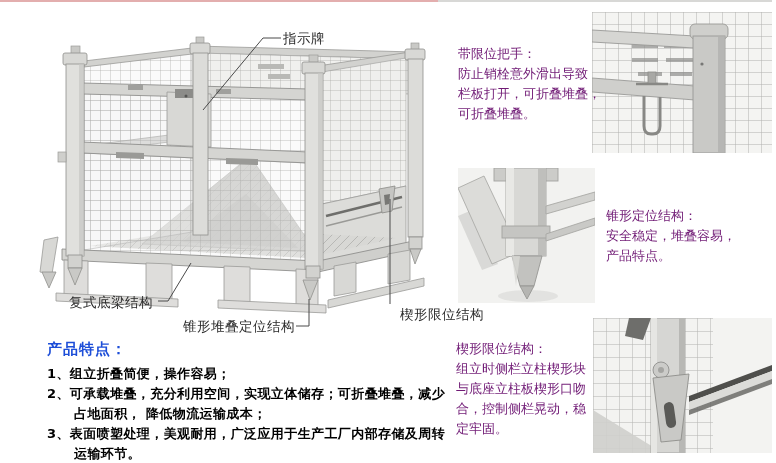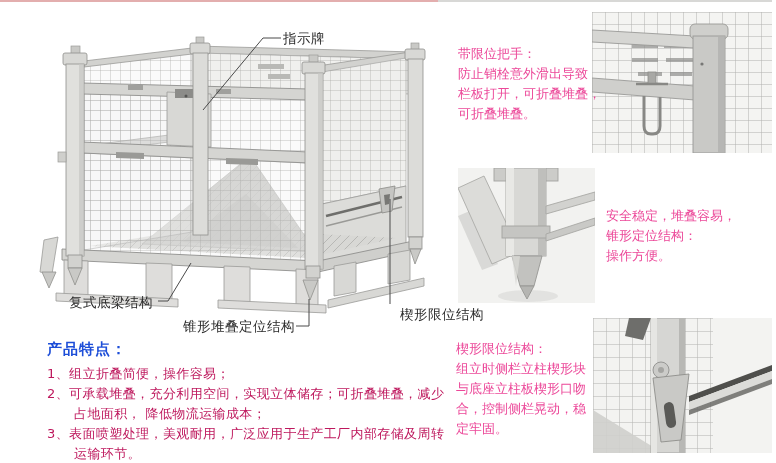--- a/index.html
+++ b/index.html
@@ -24,30 +24,30 @@
   .co-wedge   { left:361px; top:306px;margin-left:39px; }
 
   
   .photo { position:absolute; overflow:hidden; background:#f3f3f1; }
   .photo svg { display:block; }
   .photo.p1 { left:592px; top:12px;  width:180px; height:141px; }
   .photo.p2 { left:458px; top:168px; width:137px; height:135px; }
   .photo.p3 { left:593px; top:318px; width:182px; height:135px; }
 
   
-  .detail { position:absolute; font-size:13px; line-height:20px; color:#ec4899; }
+  .detail { position:absolute; font-size:13px; line-height:20px; color:#701a75; }
   .detail div { white-space:nowrap; }
   .d1 { left:458px; top:44px; }
   .d2 { left:606px; top:206px; }
   .d3 { left:456px; top:339px; }
 
   
   .features { position:absolute; left:47px; top:340px; width:404px; }
   .features-title { font-size:15px; font-weight:bold; color:#1d4ed8; margin-bottom:5px; letter-spacing:1px; }
-  .feature-item { font-size:13px; line-height:20px; color:#be185d; padding-left:27px; text-indent:-27px; letter-spacing:0.4px; }
+  .feature-item { font-size:13px; line-height:20px; color:#000000; padding-left:27px; text-indent:-27px; letter-spacing:0.4px;font-weight:bold; }
 </style>
 </head>
 <body>
 
 <div class="screen">
 
   <div class="topline left"></div>
   <div class="topline right"></div>
 
   <svg class="diagram-svg" width="450" height="340" viewBox="0 0 450 340">
@@ -259,23 +259,23 @@
   </div>
 
   <div class="detail d1">
     <div>带限位把手：</div>
     <div>防止销栓意外滑出导致</div>
     <div>栏板打开，可折叠堆叠，</div>
     <div>可折叠堆叠。</div>
   </div>
 
   <div class="detail d2">
+    <div>锥形定位结构：</div>
     <div>安全稳定，堆叠容易，</div>
-    <div>锥形定位结构：</div>
-    <div>操作方便。</div>
+    <div>产品特点。</div>
   </div>
 
   <div class="detail d3">
     <div>楔形限位结构：</div>
     <div>组立时侧栏立柱楔形块</div>
     <div>与底座立柱板楔形口吻</div>
     <div>合，控制侧栏晃动，稳</div>
     <div>定牢固。</div>
   </div>
 

